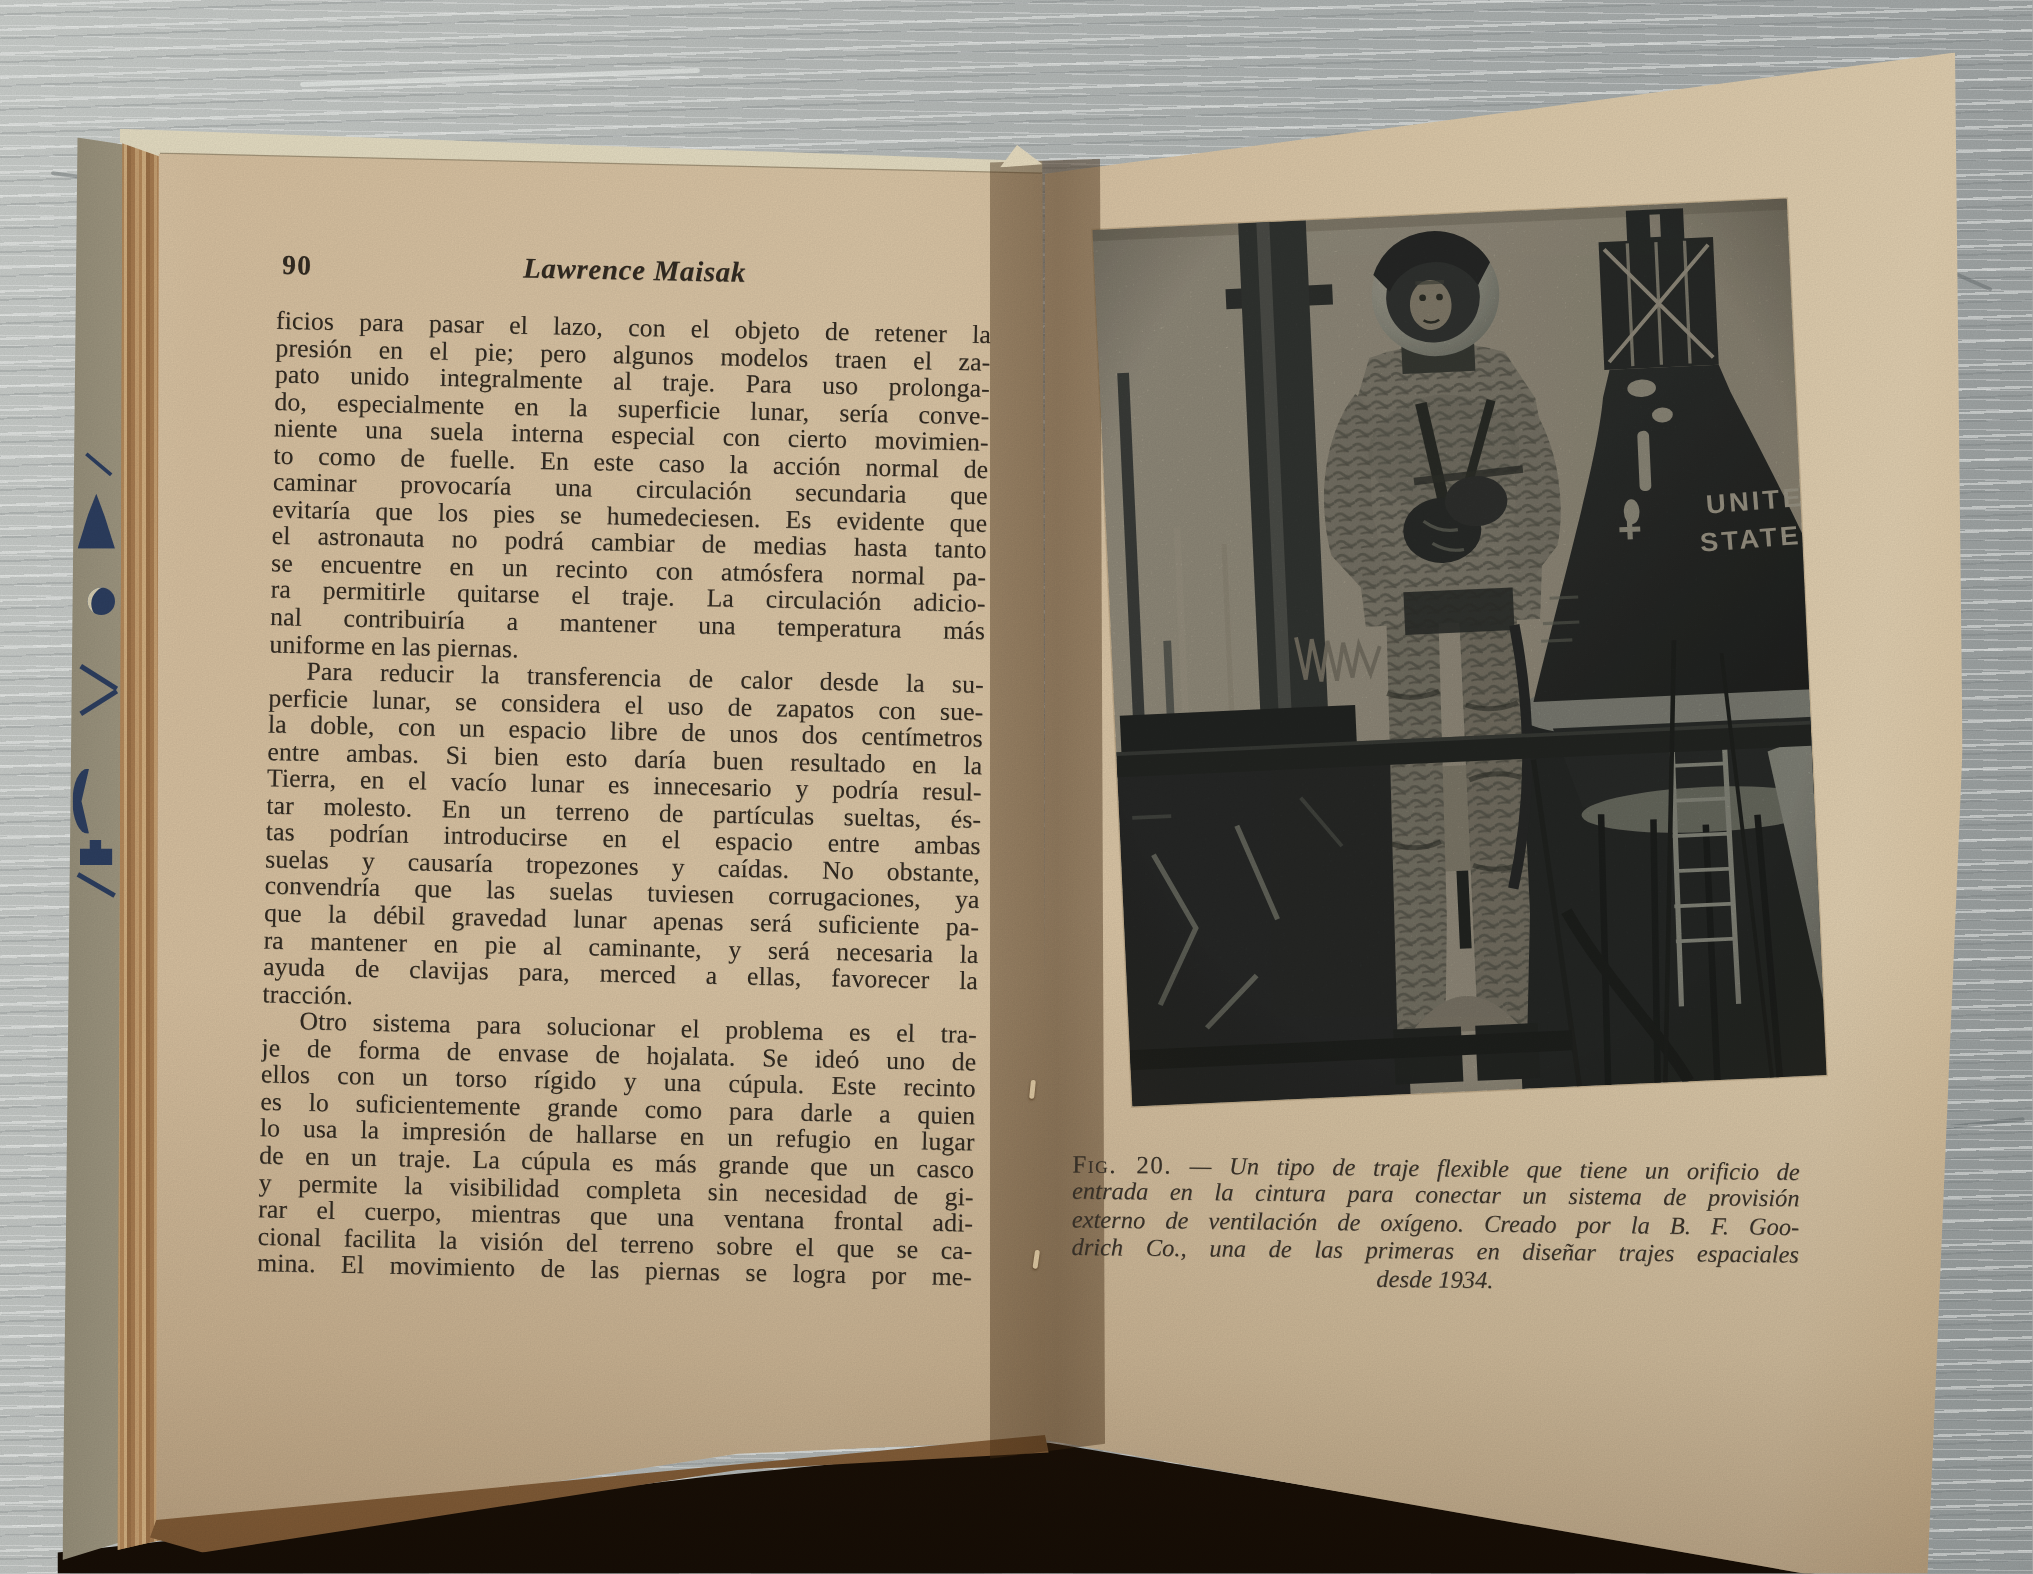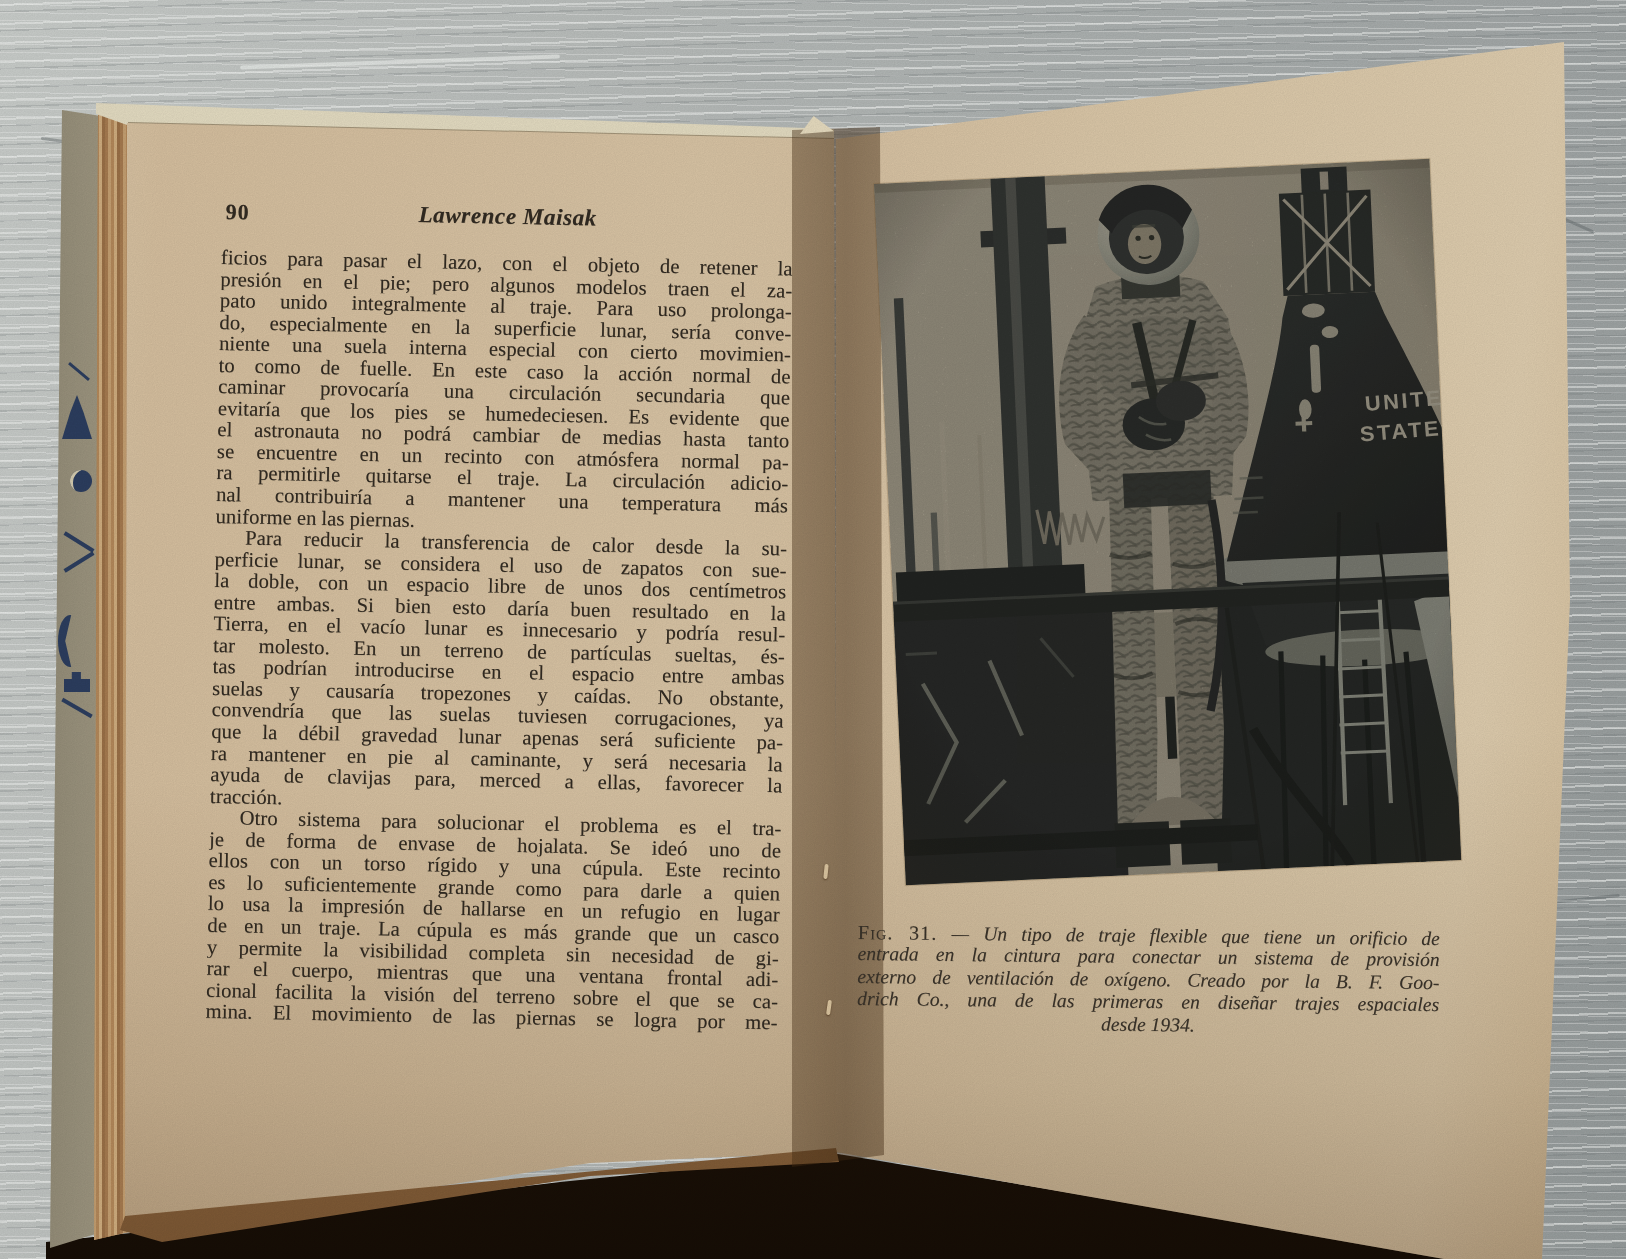--- a/index.html
+++ b/index.html
@@ -314,21 +314,21 @@
       </g>
 
       <rect width="534" height="700" filter="url(#phgrain)" opacity=".3"></rect>
       <rect width="534" height="700" fill="url(#vig)"></rect>
       <rect width="534" height="700" fill="#8a7a5c" opacity=".12"></rect>
     </svg>
   </div>
 
   <div class="caption">
     <div class="cap-line cap-first">
-      <span class="figlabel">Fig. 31.</span>
+      <span class="figlabel">Fig. 20.</span>
       <span>— Un tipo de traje flexible que tiene un orificio de</span>
     </div>
     <div>
         <div class="cap-line">entrada en la cintura para conectar un sistema de provisión</div>
         <div class="cap-line">externo de ventilación de oxígeno. Creado por la B. F. Goo-</div>
         <div class="cap-line">drich Co., una de las primeras en diseñar trajes espaciales</div>
       </div>
     <div class="cap-last">desde 1934.</div>
   </div>
 

